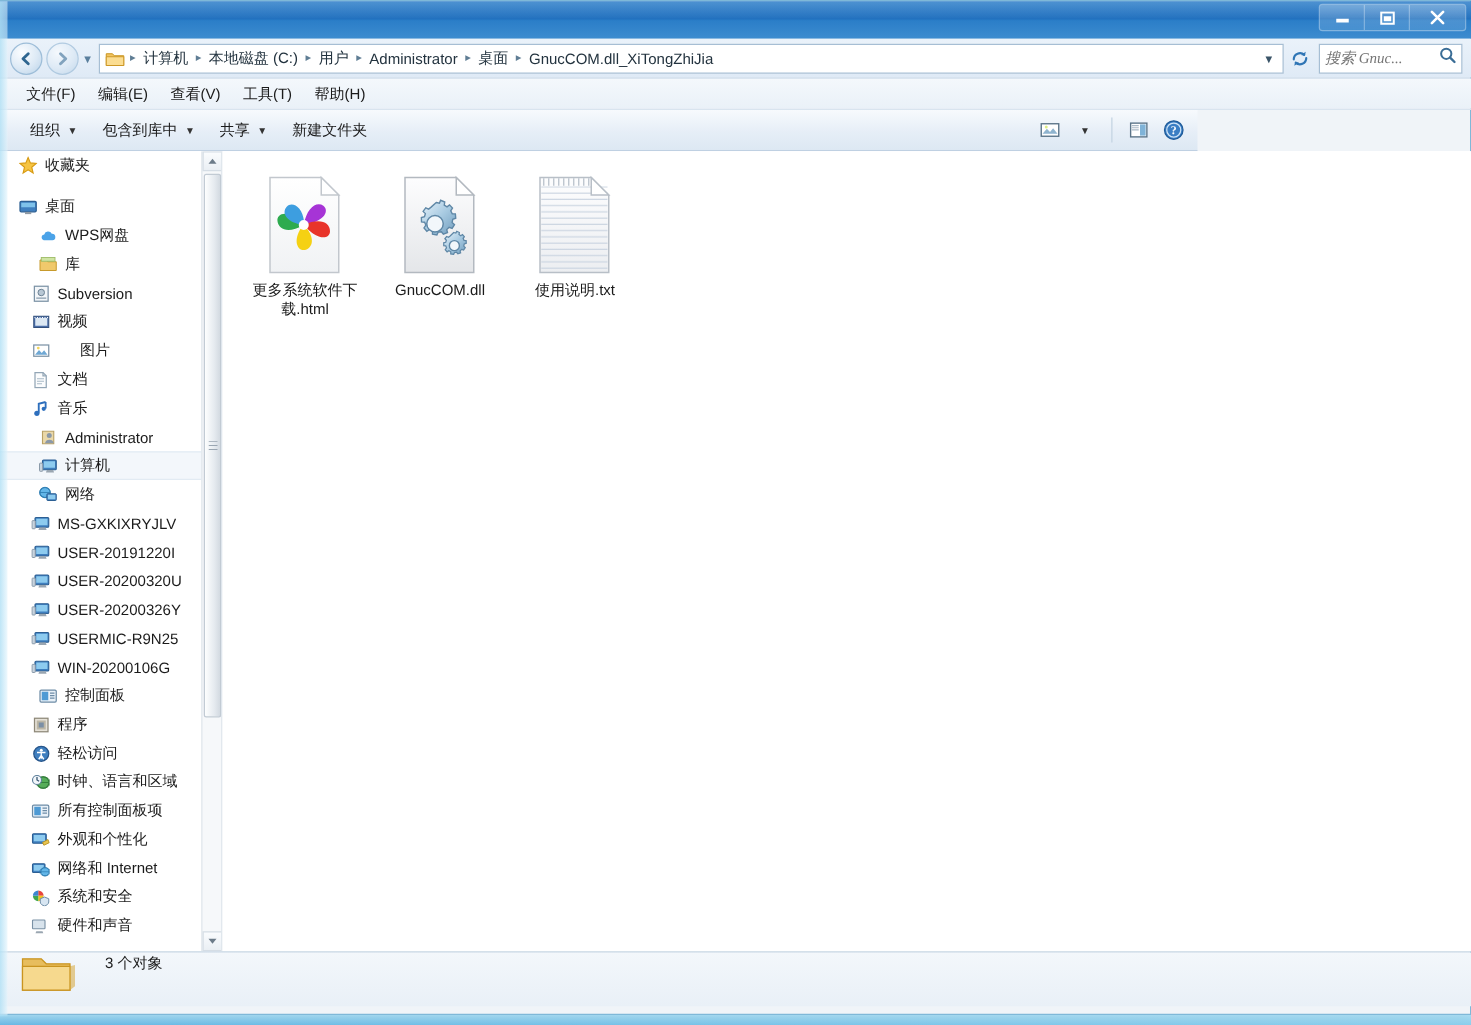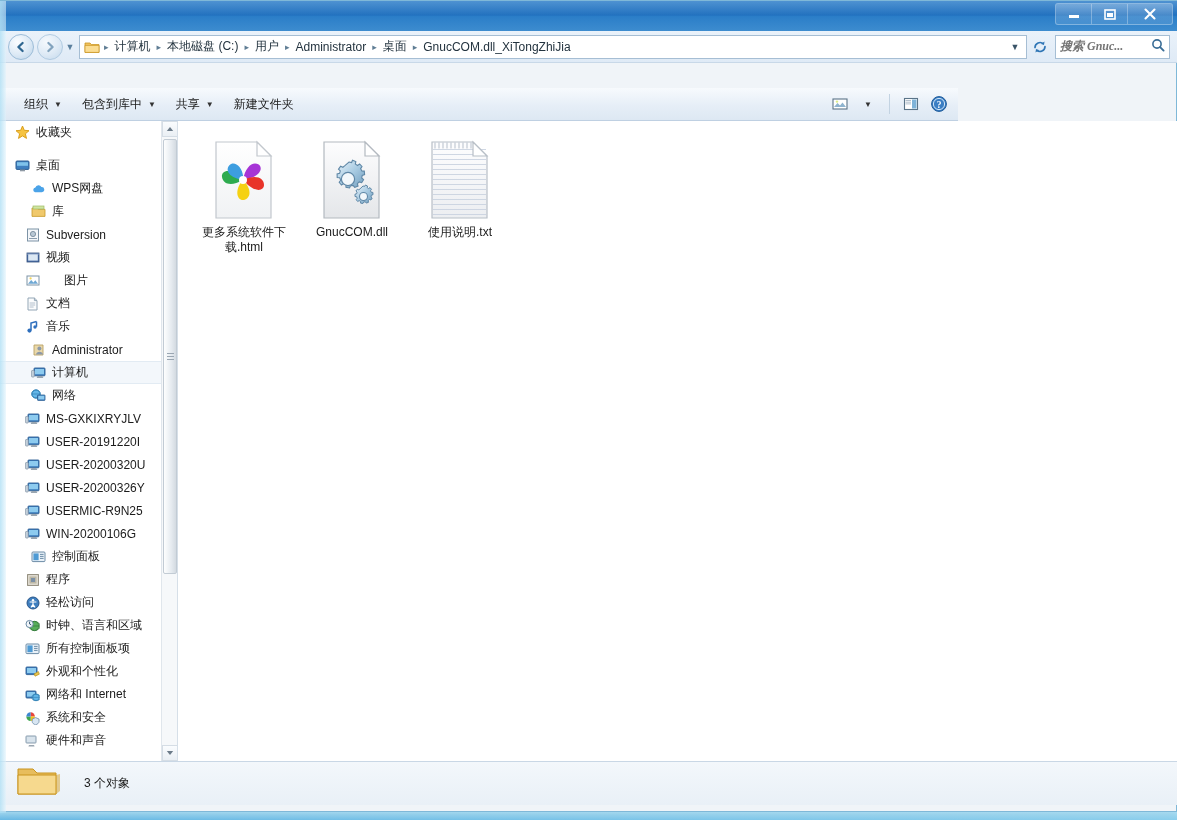--- a/index.html
+++ b/index.html
@@ -111,21 +111,20 @@
   }
   #searchbox {
     flex: none; width: 115px; height: 24px; margin: 0 7px 0 3px;
     background: #ffffff; border: 1px solid #a6bed4;
     display: flex; align-items: center; padding: 0 4px;
   }
   #search-input {
     flex: 1; border: 0; outline: 0; font-size: 12px; font-style: italic;
     color: #a16207; background: transparent; min-width: 0;
     font-family: "Liberation Serif", "DejaVu Serif", serif;
-    font-weight: bold;
   }
 
   
   #menubar {
     position: absolute; left: 0; top: 62px; width: 1177px; height: 25px;
     background: linear-gradient(180deg, #f4f8fc 0%, #eaf1f8 100%);
     display: flex; align-items: center; padding-left: 12px;
     border-bottom: 1px solid #d9e4ef;
   }
   .menuitem {
@@ -225,21 +224,21 @@
   .filelabel {
     font-size: 12px; color: #1b1b1b; text-align: center; line-height: 15px;
     word-break: break-all; max-width: 100px;
   }
 
   
   #statusbar {
     position: absolute; left: 0; top: 760px; width: 1177px; height: 44px;
     background: linear-gradient(180deg, #f3f7fb 0%, #e9f0f7 100%);
     border-top: 1px solid #c9d7e5;
-    display: flex; align-items: center; padding-left: 16px;
+    display: flex; align-items: flex-start; padding-left: 16px;
   }
   #status-folder-icon { flex: none; margin-right: 22px; }
   #status-text { font-size: 12px; color: #1b1b1b; }
 </style>
 </head>
 <body>
 
 <div id="window">
 
   <div id="titlebar">
@@ -315,20 +314,27 @@
       <input id="search-input" type="text" placeholder="搜索 Gnuc..." style="">
       <span>
         <svg width="14" height="14" viewBox="0 0 14 14">
           <circle cx="6" cy="6" r="4.1" fill="none" stroke="#3a6d96" stroke-width="1.6"></circle>
           <path d="M9.1 9.1 L12.6 12.6" stroke="#3a6d96" stroke-width="1.9" stroke-linecap="round"></path>
         </svg>
       </span>
     </div>
   </div>
 
+  <div id="menubar">
+      <div class="menuitem">文件(F)</div>
+      <div class="menuitem">编辑(E)</div>
+      <div class="menuitem">查看(V)</div>
+      <div class="menuitem">工具(T)</div>
+      <div class="menuitem">帮助(H)</div>
+    </div>
 
   <div id="toolbar">
     <div class="tbbtn">
       <span>组织</span>
       <span class="caret">▼</span>
     </div>
     <div class="tbbtn">
       <span>包含到库中</span>
       <span class="caret">▼</span>
     </div>

